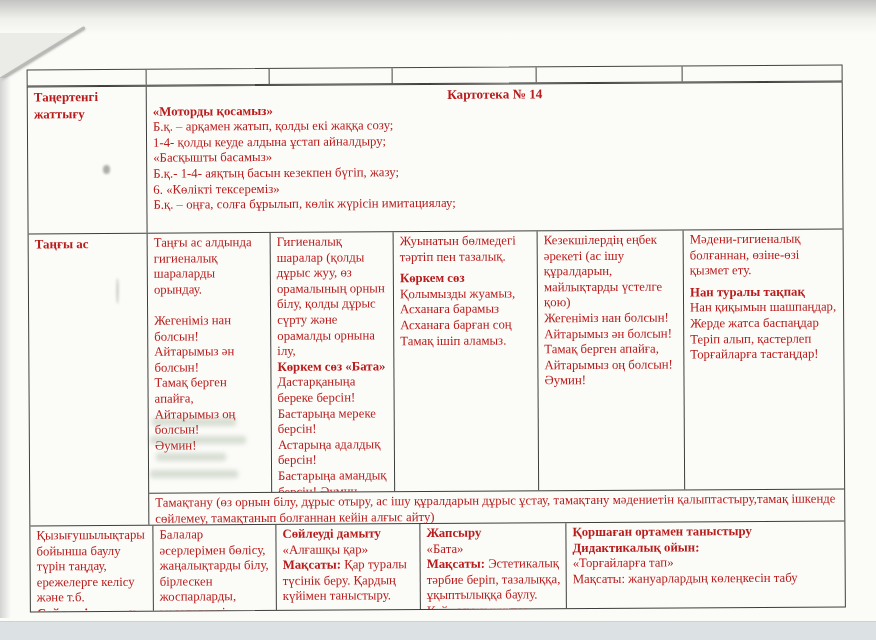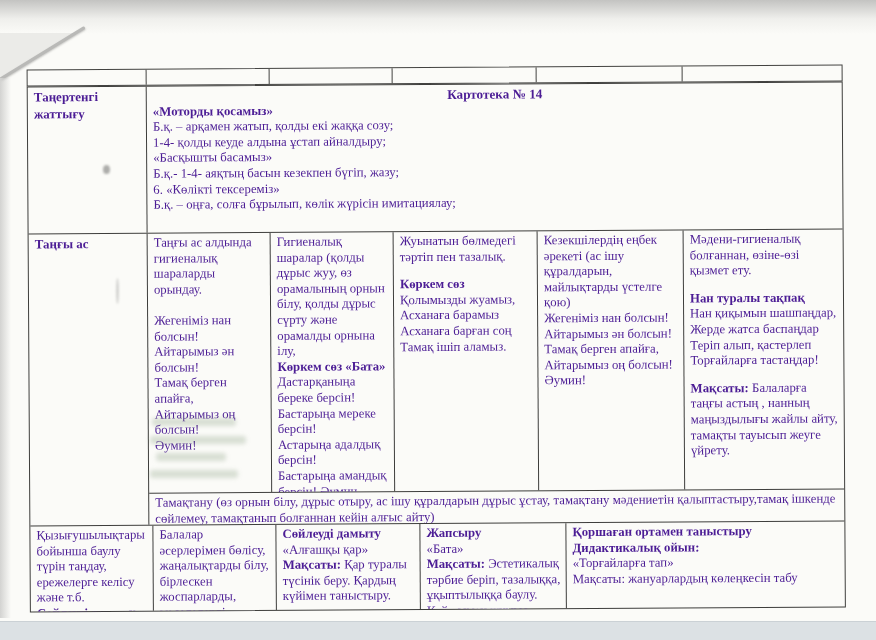--- a/index.html
+++ b/index.html
@@ -1,18 +1,18 @@
 <!DOCTYPE html>
 <html><head>
 <meta charset="utf-8">
 <style>
   html,body{margin:0;padding:0;}
   body{width:876px;height:640px;overflow:hidden;background:#f2f2ef;}
   .scan{position:relative;width:876px;height:640px;background:#fbfbf8;overflow:hidden;
-        font-family:"Liberation Serif","DejaVu Serif",serif;color:#4c1d95;}
+        font-family:"Liberation Serif","DejaVu Serif",serif;color:#b91c1c;}
   
   .top-band{position:absolute;left:0;top:0;right:0;height:34px;
     background:linear-gradient(#c3c3c1 0%,#cdcdcb 12%,#efefec 55%,#fbfbf8 100%);}
   
   .corner-tri{position:absolute;left:0;top:33px;width:78px;height:48px;background:#ebebe8;
     clip-path:polygon(0 0,100% 0,0 100%);}
   .crease{position:absolute;left:-8px;top:52px;width:100px;height:2.6px;background:#b9b9b7;
     border-radius:2px;transform:rotate(-31.5deg);box-shadow:0 1px 2px rgba(120,120,118,.45);}
   .left-strip{position:absolute;left:0;top:78px;height:540px;width:11px;
     background:linear-gradient(90deg,#d3d3d1,rgba(211,211,209,0));}
@@ -43,21 +43,21 @@
   .cell{border-right:1.6px solid #3e3e3c;padding:2px 5px 0 6px;overflow:hidden;}
   .cell.last{border-right:none;}
   .cw1{width:119px;flex:0 0 119px;}
   .cw2{width:123px;flex:0 0 123px;}
   .cw3{width:123px;flex:0 0 123px;}
   .cw4{width:144px;flex:0 0 144px;}
   .cw5{width:146px;flex:0 0 146px;}
   .cw6{flex:1;min-width:0;}
   .pre{white-space:pre-line;}
   .b{font-weight:bold;}
-  .gap{margin-top:12px;}
+  .gap{margin-top:6px;}
   p{margin:0;}
   .card-title{text-align:center;font-weight:bold;font-size:13.2px;}
   .lbl{font-weight:bold;font-size:13px;}
 </style>
 </head>
 <body>
 
 <div class="scan">
   <div class="top-band"></div>
   <div class="corner-tri"></div>
@@ -132,21 +132,20 @@
 Айтарымыз оң болсын!
 Әумин!</p>
             </div>
             <div class="cell cw6 last">
               <p class="pre">Мәдени-гигиеналық болғаннан, өзіне-өзі қызмет ету.</p>
               <p class="b gap">Нан туралы тақпақ</p>
               <p class="pre">Нан қиқымын шашпаңдар,
 Жерде жатса баспаңдар
 Теріп алып, қастерлеп
 Торғайларға тастаңдар!</p>
-              <p class="gap"><b>Мақсаты:</b><span class="pre"> Балаларға таңғы астың , нанның маңыздылығы жайлы айту, тамақты тауысып жеуге үйрету.</span></p>
             </div>
           </div>
           <div class="mealrow cell last">
             <p class="pre">Тамақтану (өз орнын білу, дұрыс отыру, ас ішу құралдарын дұрыс ұстау, тамақтану мәдениетін қалыптастыру,тамақ ішкенде сөйлемеу, тамақтанып болғаннан кейін алғыс айту)</p>
           </div>
         </div>
       </div>
 
       <div class="row r4">
         <div class="cell cw2">

